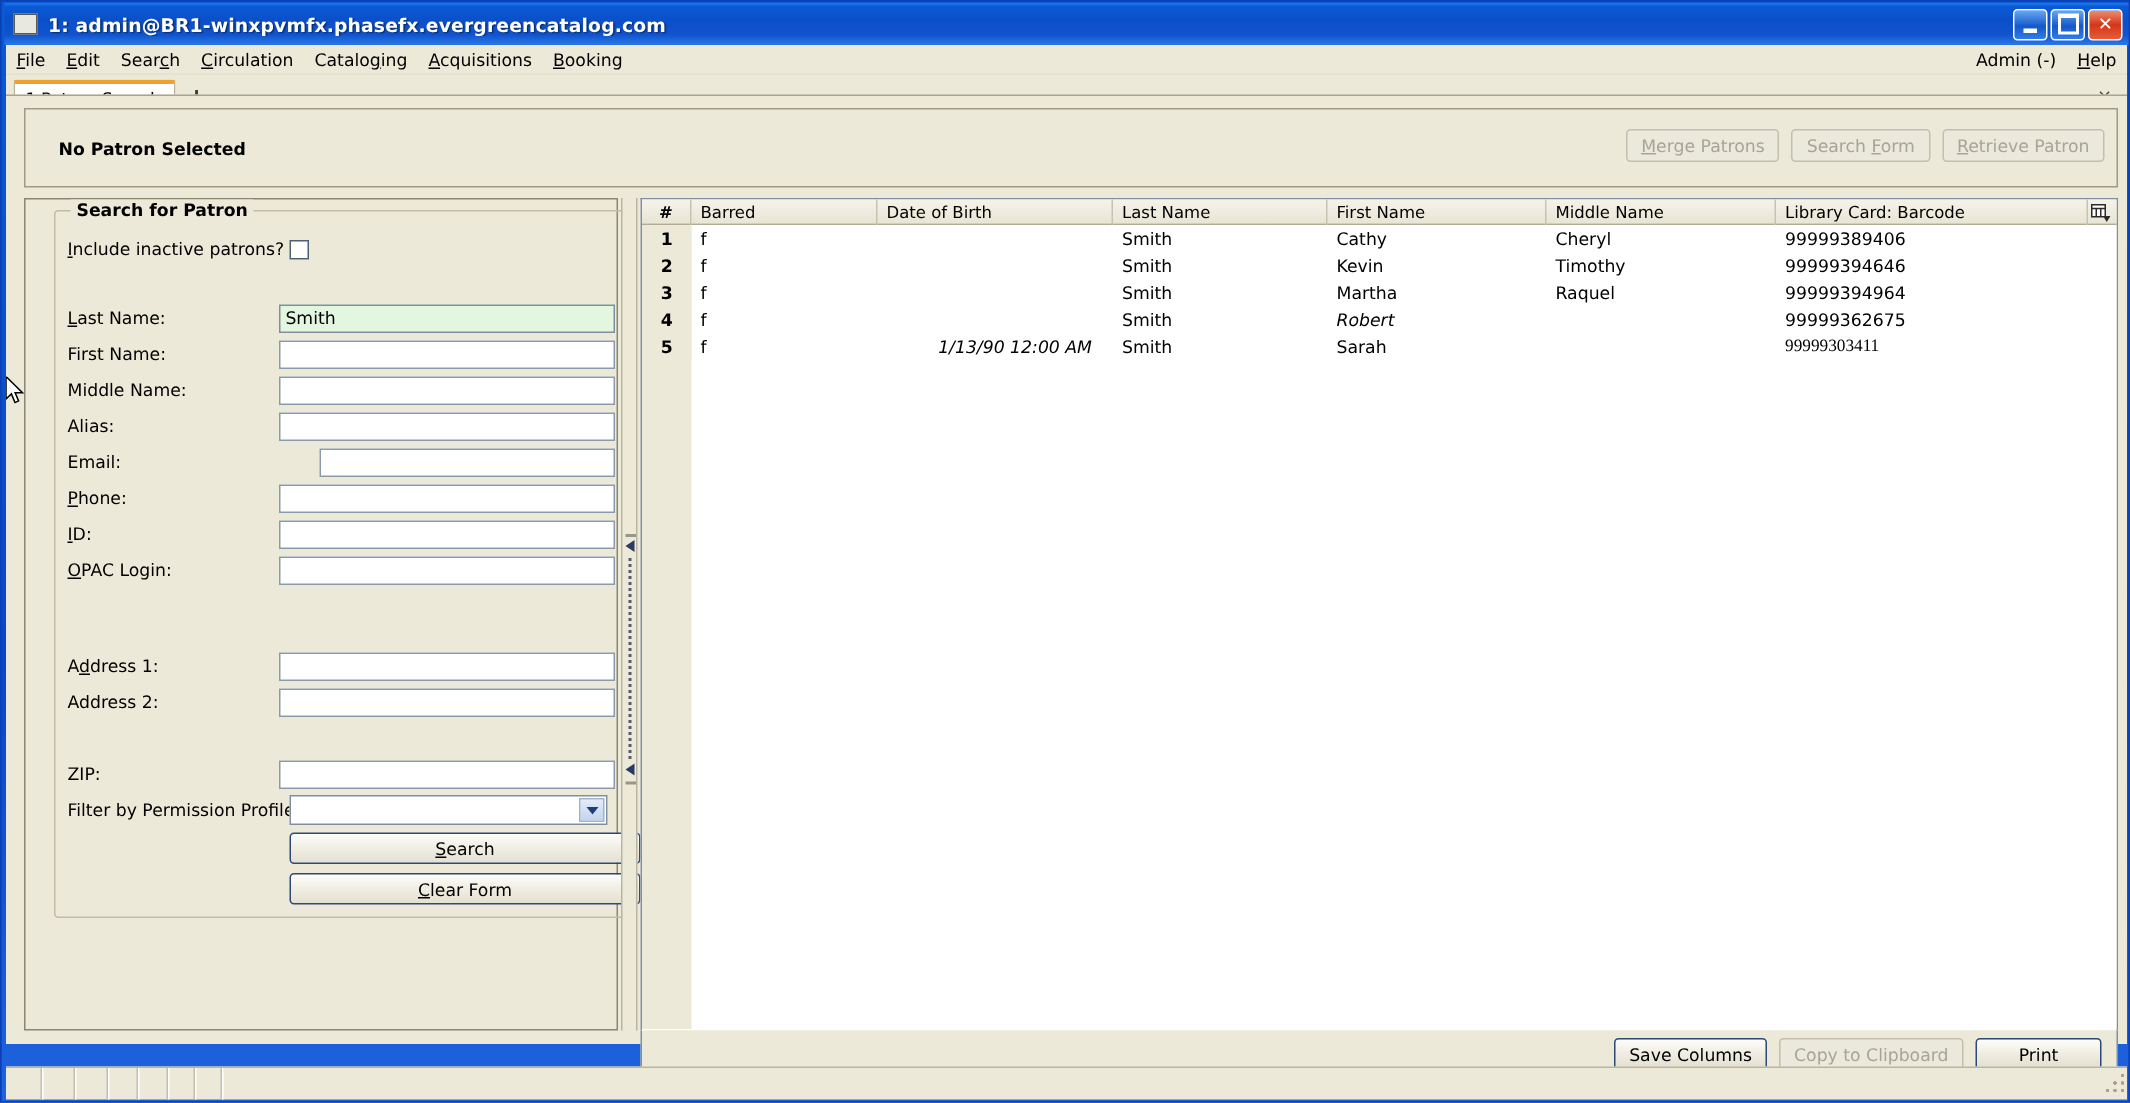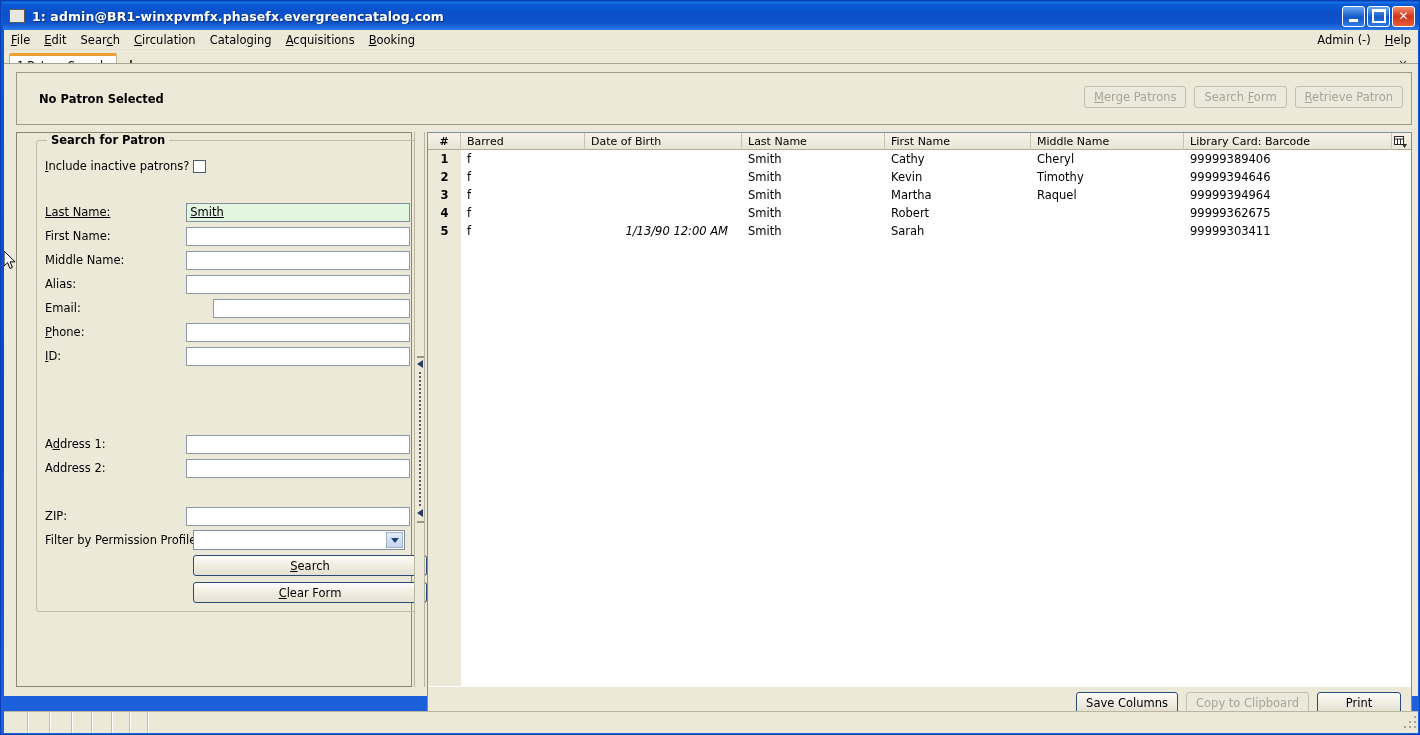--- a/index.html
+++ b/index.html
@@ -387,21 +387,21 @@
     <div id="left-panel">
       <div id="fieldset">
         <div id="fieldset-legend">Search for Patron</div>
 
         <div class="frow" style="top:14px;">
           <div class="flabel"><u>I</u>nclude inactive patrons?</div>
           <div class="fcheck"></div>
         </div>
 
 
-        <div class="frow" style="top:60px;text-decoration:underline;">
+        <div class="frow" style="top:60px;">
           <div class="flabel"><u>L</u>ast Name:</div>
           <input class="finput active" value="Smith" style="">
         </div>
         <div class="frow" style="top:84px;">
           <div class="flabel">First Name:</div>
           <input class="finput" value="" style="">
         </div>
         <div class="frow" style="top:108px;">
           <div class="flabel">Middle Name:</div>
           <input class="finput" value="" style="">
@@ -413,20 +413,24 @@
         <div class="frow" style="top:156px;gap:44px;">
           <div class="flabel">Email:</div>
           <input class="finput" value="" style="">
         </div>
         <div class="frow" style="top:180px;">
           <div class="flabel"><u>P</u>hone:</div>
           <input class="finput" value="" style="">
         </div>
         <div class="frow" style="top:204px;">
           <div class="flabel"><u>I</u>D:</div>
+          <input class="finput" value="" style="">
+        </div>
+        <div class="frow" style="top:228px;">
+          <div class="flabel"><u>O</u>PAC Login:</div>
           <input class="finput" value="" style="">
         </div>
 
         <div class="frow" style="top:292px;">
           <div class="flabel">A<u>d</u>dress 1:</div>
           <input class="finput" value="" style="">
         </div>
         <div class="frow" style="top:316px;">
           <div class="flabel">Address 2:</div>
           <input class="finput" value="" style="">
@@ -503,32 +507,32 @@
             <div class="gcell" style="width: 143px;">Smith</div>
             <div class="gcell" style="width: 146px;">Martha</div>
             <div class="gcell" style="width: 153px;">Raquel</div>
             <div class="gcell" style="width: 208px;">99999394964</div>
           </div>
           <div class="grow">
             <div class="gcell num" style="width: 33px;">4</div>
             <div class="gcell" style="width: 124px;">f</div>
             <div class="gcell dob" style="width: 157px;"></div>
             <div class="gcell" style="width: 143px;">Smith</div>
-            <div class="gcell" style="width: 146px;">Robert</div>
+            <div class="gcell" style="width: 146px; font-style: italic;">Robert</div>
             <div class="gcell" style="width: 153px;"></div>
             <div class="gcell" style="width: 208px;">99999362675</div>
           </div>
           <div class="grow">
             <div class="gcell num" style="width: 33px;">5</div>
             <div class="gcell" style="width: 124px;">f</div>
             <div class="gcell dob" style="width: 157px;">1/13/90 12:00 AM</div>
             <div class="gcell" style="width: 143px;">Smith</div>
             <div class="gcell" style="width: 146px;">Sarah</div>
             <div class="gcell" style="width: 153px;"></div>
-            <div class="gcell" style="width: 208px;">99999303411</div>
+            <div class="gcell" style="width: 208px; font-family: Liberation Serif, serif;">99999303411</div>
           </div>
         </div>
     </div>
 
     <div id="grid-footer">
       <div class="btn primary">Save Columns</div>
       <div class="btn disabled">Copy to Clipboard</div>
       <div class="btn primary" style="min-width:84px;text-align:center;display:flex;justify-content:center;">Print</div>
     </div>
   </div>

